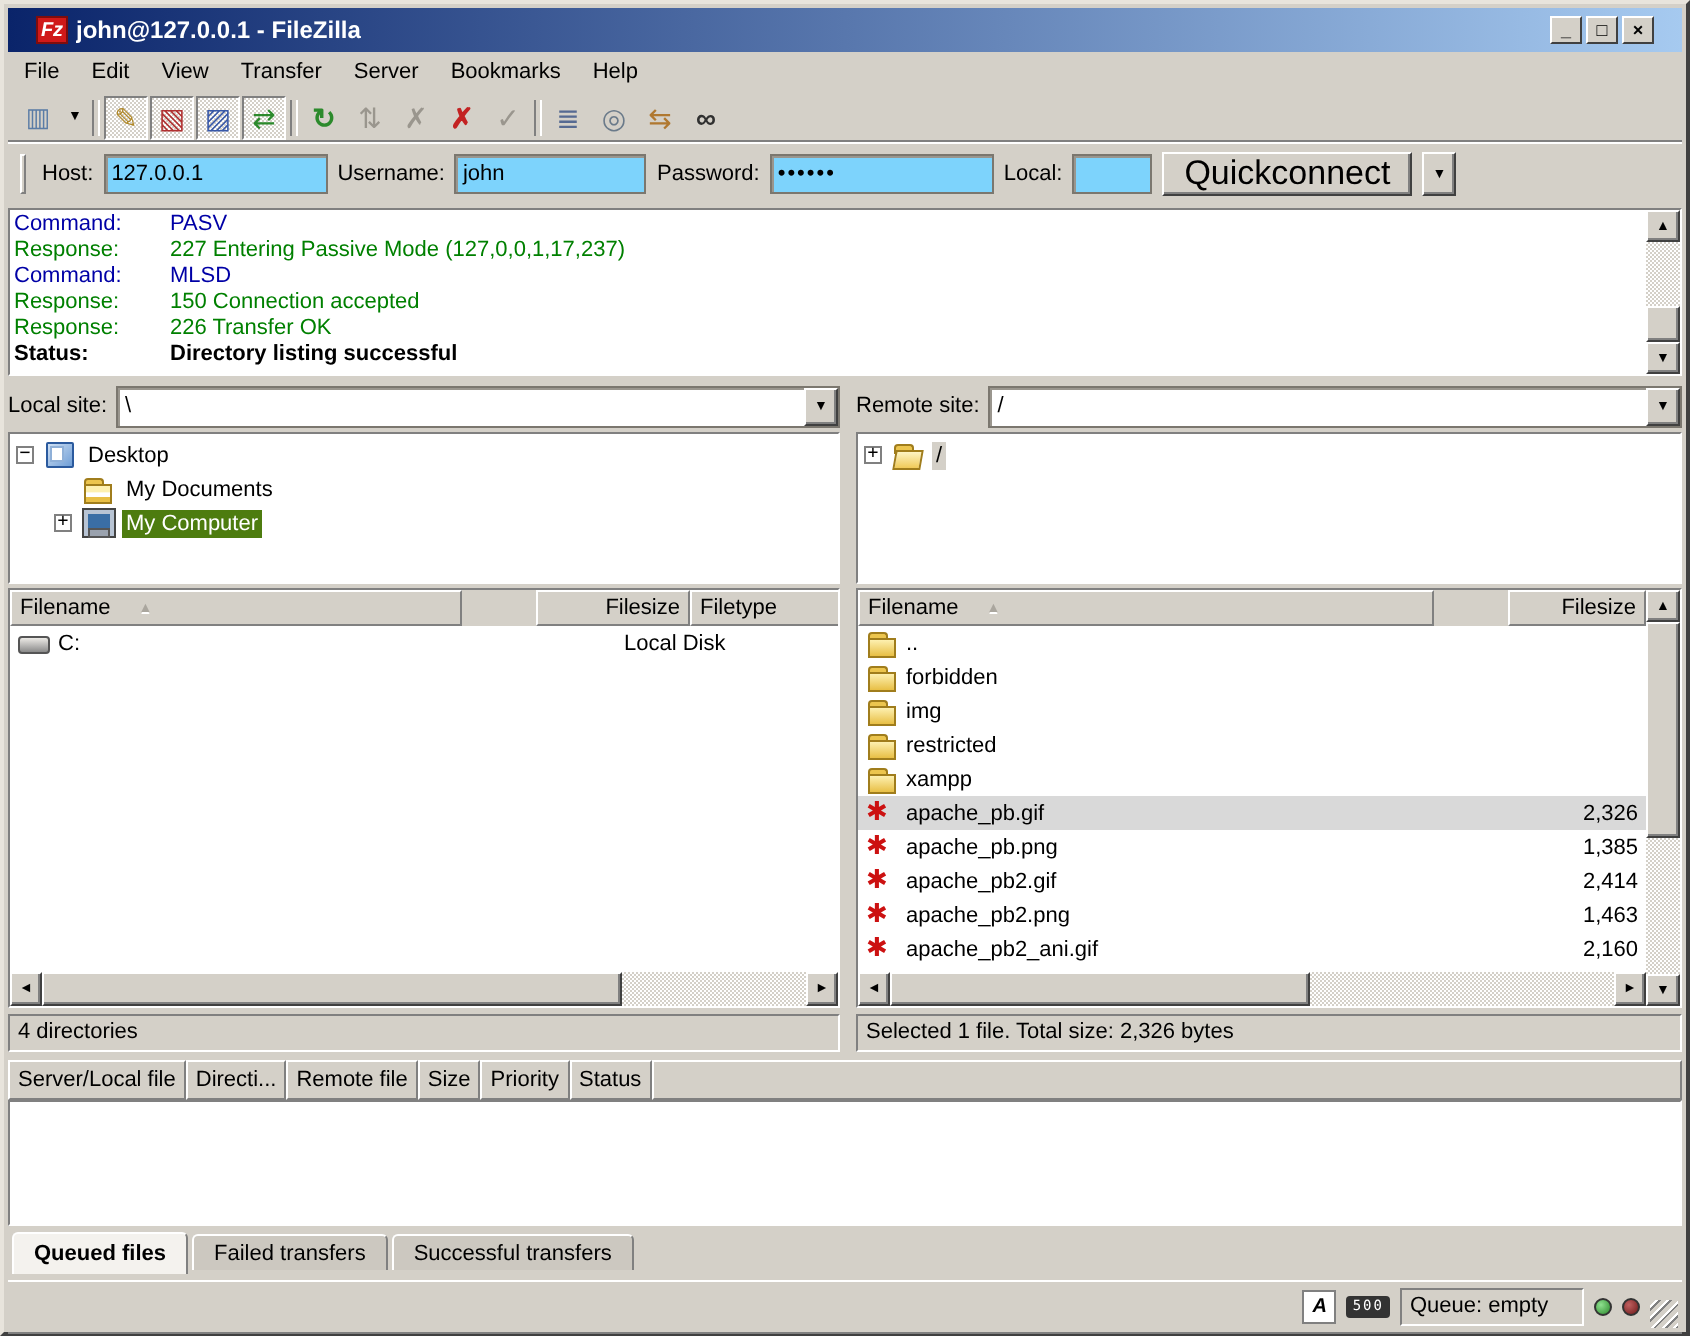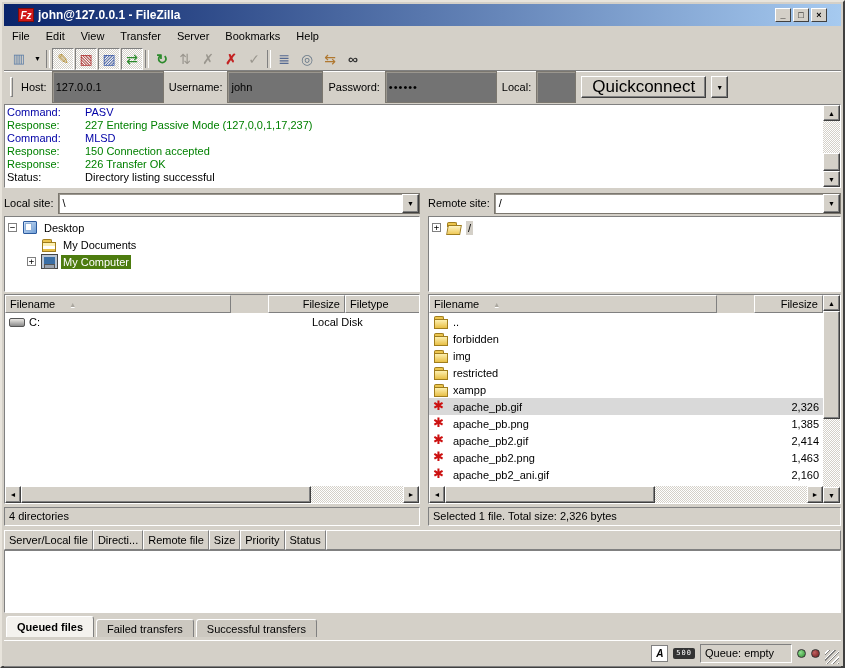--- a/index.html
+++ b/index.html
@@ -46,37 +46,37 @@
   .ic-disconnect { color:#c32222; font-weight:bold; }
   .ic-filter { color:#566a92; }
   .ic-compare { color:#6a7a8a; }
   .ic-sync-browsing { color:#b07830; }
   .ic-find { color:#303030; font-weight:bold; }
 
   
   .quickbar { height:30px; display:flex; align-items:center; gap:5px; padding-left:6px; flex:none; }
   .grip { width:3px; height:20px; border:1px solid; border-color:#fff #808080 #808080 #fff; margin-right:3px; flex:none; }
   .qc-label { white-space:nowrap; }
-  .field { height:32px; border:1px solid #7b776f; box-shadow:inset 1px 1px 0 #9a968e; background:#737373;
+  .field { height:20px; border:1px solid #7b776f; box-shadow:inset 1px 1px 0 #9a968e; background:#7dd3fc;
     font-family:"Liberation Sans",sans-serif; font-size:11px; padding:0 3px; }
   .f-host { width:112px; } .f-user { width:96px; } .f-pass { width:112px; letter-spacing:1px; } .f-port { width:40px; }
   .qc-btn { height:22px; padding:0 10px; background:#d4d0c8; border:1px solid; border-color:#fff #404040 #404040 #fff;
     box-shadow:inset -1px -1px 0 #808080; font-size:17px; }
   .qc-drop { width:17px; height:22px; background:#d4d0c8; border:1px solid; border-color:#fff #404040 #404040 #fff;
     box-shadow:inset -1px -1px 0 #808080; font-size:7px; display:flex; align-items:center; justify-content:center; }
 
   
   .logwrap { height:84px; margin-top:2px; border:1px solid; border-color:#808080 #fff #fff #808080;
     background:#fff; display:flex; flex:none; }
   .loglines { flex:1; padding:1px 2px; overflow:hidden; }
   .log-line { display:flex; height:13px; line-height:13px; white-space:nowrap; }
   .log-label { width:78px; flex:none; }
   .log-line.command { color:#0000a6; }
   .log-line.response { color:#008000; }
-  .log-line.status { color:#000; }
+  .log-line.status { color:#000;font-weight:bold; }
 
   
   .vscroll { width:17px; flex:none; display:flex; flex-direction:column; background:#d4d0c8; }
   .hscroll { height:17px; flex:none; display:flex; background:#d4d0c8; }
   .sb-btn { width:17px; height:16px; flex:none; background:#d4d0c8; border:1px solid; border-color:#fff #404040 #404040 #fff;
     box-shadow:inset -1px -1px 0 #808080; font-size:7px; display:flex; align-items:center; justify-content:center; color:#000; }
   .hscroll .sb-btn { width:16px; height:17px; }
   .sb-thumb { background:#d4d0c8; border:1px solid; border-color:#fff #404040 #404040 #fff; box-shadow:inset -1px -1px 0 #808080; flex:none; }
   .sb-track { flex:1; background:#fff;
     background-image:linear-gradient(45deg,#d4d0c8 25%,transparent 25%,transparent 75%,#d4d0c8 75%),
@@ -140,21 +140,21 @@
     background:linear-gradient(135deg,#cfe0f4,#6f9ed6); border:1px solid #2b5a9e; border-radius:1px; }
   .ic-desktop::after { content:""; position:absolute; left:3px; top:2px; width:5px; height:6px; background:#fff; border:1px solid #8fb0d8; }
   .ic-computer::before { content:""; position:absolute; left:1px; top:0; width:11px; height:9px;
     background:#3a6ea5; border:2px solid #b8c4d4; outline:1px solid #444; }
   .ic-computer::after { content:""; position:absolute; left:3px; bottom:0; width:9px; height:3px; background:#9aa2ae; border:1px solid #555; }
 
   
   .queue { margin-top:4px; height:107px; display:flex; flex-direction:column; flex:none; }
   .qhdr { height:20px; display:flex; flex:none; }
   .qbody { flex:1; border:1px solid; border-color:#808080 #fff #fff #808080; background:#fff; }
-  .qtabs { height:24px; display:flex; align-items:flex-end; gap:2px; padding:2px 2px 0 2px; flex:none; }
+  .qtabs { height:24px; display:flex; align-items:center; gap:2px; padding:2px 2px 0 2px; flex:none; }
   .tab { padding:3px 10px 3px 10px; background:#ccc8c0; border:1px solid; border-color:#fff #808080 #808080 #fff;
     border-bottom:none; border-radius:3px 3px 0 0; height:18px; white-space:nowrap; }
   .tab.active { background:#f4f2ee; font-weight:bold; height:21px; padding-top:4px; }
 
   
   .statusbar { height:26px; margin-top:3px; display:flex; align-items:center; justify-content:flex-end; gap:5px;
     padding:2px 2px 2px 4px; flex:none; border-top:1px solid #fff; box-shadow:0 1px 0 #808080; }
   .ind-a { width:17px; height:17px; background:#fff; border:1px solid #808080; font-size:10px; font-weight:bold;
     font-style:italic; display:flex; align-items:center; justify-content:center; }
   .ind-badge { height:11px; padding:0 3px; background:#333; color:#fff; font-size:7px; line-height:11px;

